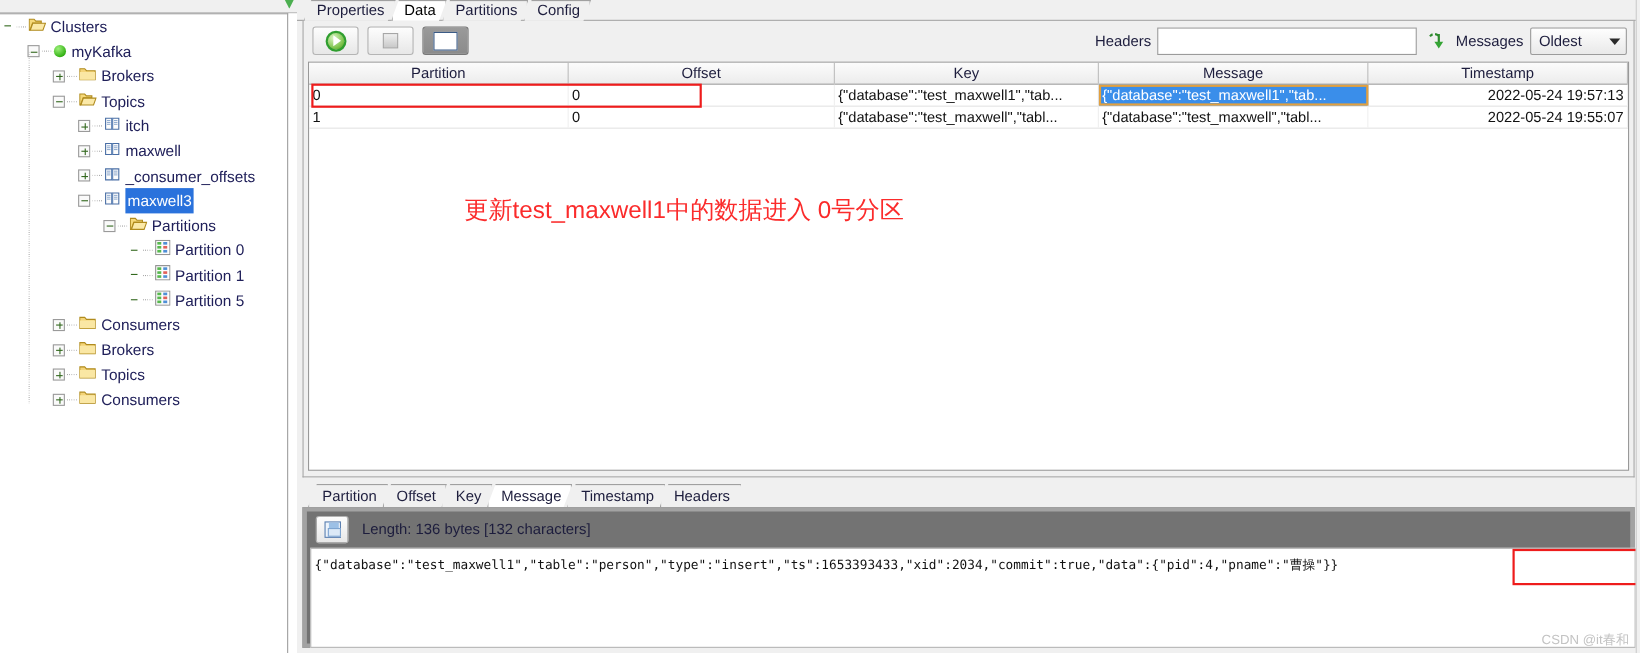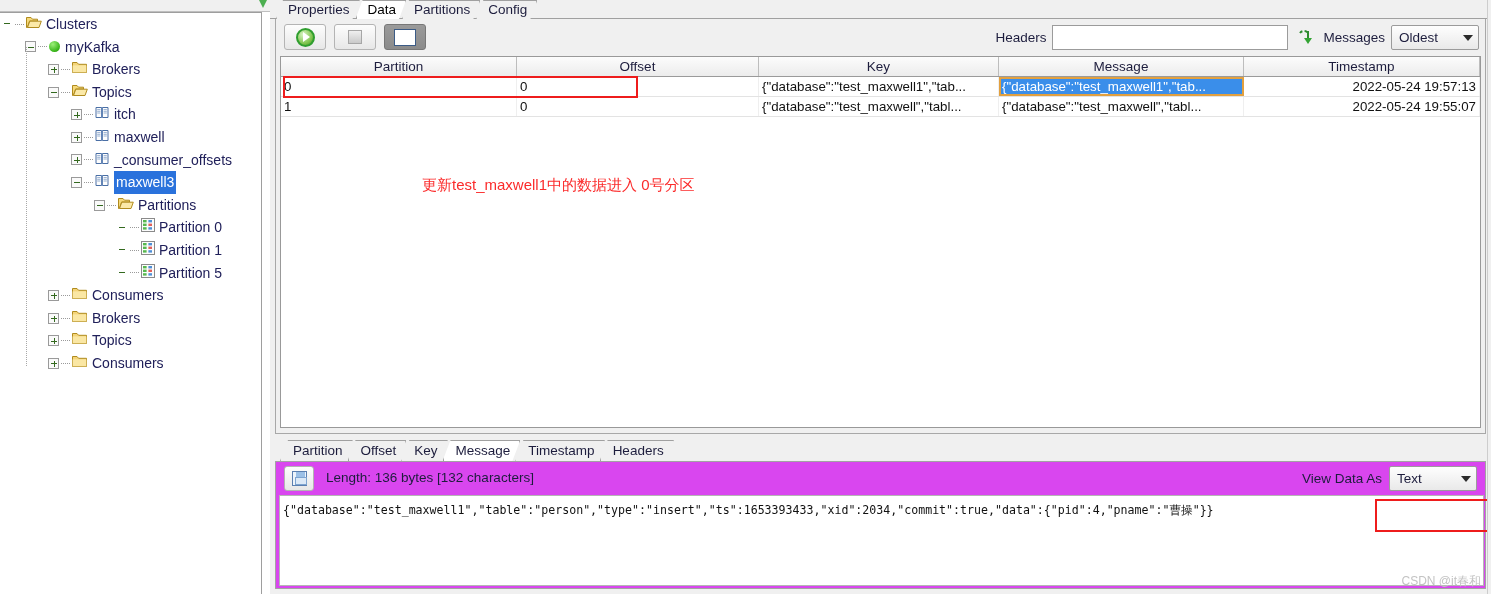--- a/index.html
+++ b/index.html
@@ -121,33 +121,33 @@
   
   #grid { position:absolute; left:4px; top:37px; width:1201px; height:372px; background:#fff; border:1px solid #999; overflow:hidden; }
   #grid-head { display:flex; height:20px; background:linear-gradient(#fcfcfc,#ececec); border-bottom:1px solid #9a9a9a; }
   .hcell { text-align:center; font-size:13.5px; color:#1d1d3d; line-height:19px; border-right:1px solid #bdbdbd; }
   #grid-body { position:relative; }
   .grow { display:flex; height:20px; border-bottom:1px solid #e3e3e3; }
   .gcell { font-size:13.3px; color:#111; line-height:20px; padding:0 3px;
            white-space:nowrap; overflow:hidden; text-overflow:clip; border-right:1px solid #efefef;}
   .gcell.sel { background:#3a8eea; color:#ffffff; outline:2px solid #e2a03f; outline-offset:-2px; }
   #redbox-row { position:absolute; left:2px; top:-1px; width:355px; height:22px; border:2px solid #ee1c1c; pointer-events:none; }
-  #cn-note { position:absolute; left:141px; top:119px; font-size:15px; color:#fb2b2b; white-space:nowrap; }
+  #cn-note { position:absolute; left:141px; top:119px; font-size:22px; color:#fb2b2b; white-space:nowrap; }
 
   
   #detail-tabs { position:absolute; left:10px; top:440px; height:21px; display:flex; align-items:flex-end; }
   .dtab {
     height:21px; line-height:20px; padding:0 9px 0 12px; font-size:13.5px; color:#1d1d3d;
     background:#f0f0f0; border:1px solid #a0a0a0; border-bottom:none; margin-right:-5px;
     clip-path:polygon(8px 0,100% 0,calc(100% - 8px) 100%,0 100%);
   }
   .dtab.active { background:#ffffff; z-index:5; }
   #detail-panel {
     position:absolute; left:5px; top:461px; width:1211px; height:128px;
-    background:#d946ef; border:1px solid #a3a3a3;
+    background:#737373; border:4px solid #a3a3a3;
   }
   #detail-bar { position:absolute; left:0; top:0; width:100%; height:33px; }
   #save-btn { position:absolute; left:8px; top:4px; width:30px; height:25px;
               border:1px solid #b4b4b4; border-radius:3px; background:linear-gradient(#fdfdfd,#e7e7e7);
               display:flex; align-items:center; justify-content:center; }
   .floppy { width:15px;height:15px;border:1.5px solid #5b7fb0;background:#eef4fb;position:relative;}
   .floppy::before{content:"";position:absolute;left:3px;top:-0.5px;width:9px;height:5px;background:#9cc0e6;}
   .floppy::after{content:"";position:absolute;left:2.5px;bottom:0;width:10px;height:6px;background:#dce9f7;border:1px solid #7ea4d0;}
   #len-text { position:absolute; left:50px; top:8px; font-size:13.5px; color:#1d1d3d; }
   #vda-wrap { position:absolute; right:8px; top:4px; display:flex; align-items:center; height:25px; }
@@ -471,27 +471,20 @@
         <div class="dtab"><span>Timestamp</span></div>
         <div class="dtab"><span>Headers</span></div>
       </div>
 
     <div id="detail-panel">
       <div id="detail-bar">
         <div id="save-btn">
           <span class="floppy"></span>
         </div>
         <span id="len-text">Length: 136 bytes [132 characters]</span>
-        <div id="vda-wrap">
-          <span id="vda-label">View Data As</span>
-          <div class="combo">
-            <span>Text</span>
-            <span class="caret"></span>
-          </div>
-        </div>
       </div>
       <div id="detail-body">
         <div id="json-line">{"database":"test_maxwell1","table":"person","type":"insert","ts":1653393433,"xid":2034,"commit":true,"data":{"pid":4,"pname":"曹操"}}</div>
       </div>
     </div>
 
     <div id="redbox-json"></div>
     <div id="right-edge"></div>
     <div id="watermark">CSDN @it春和</div>
   </div>

